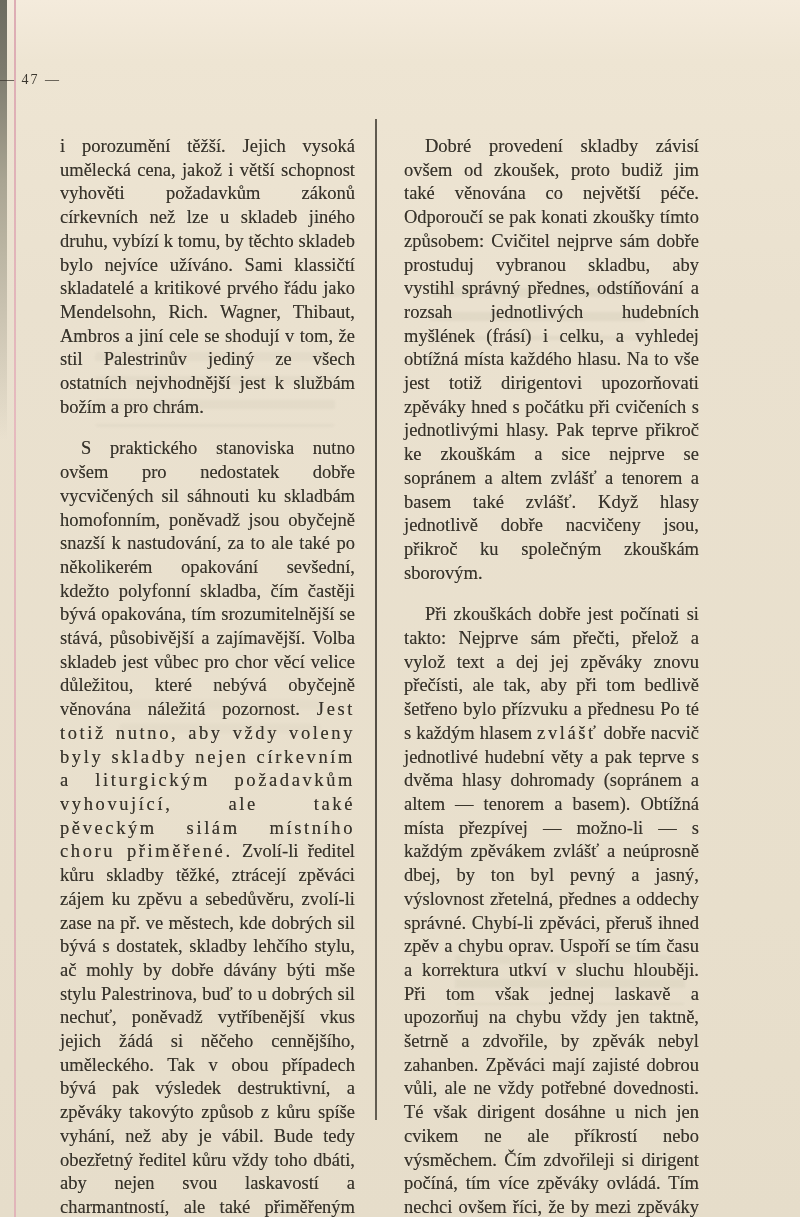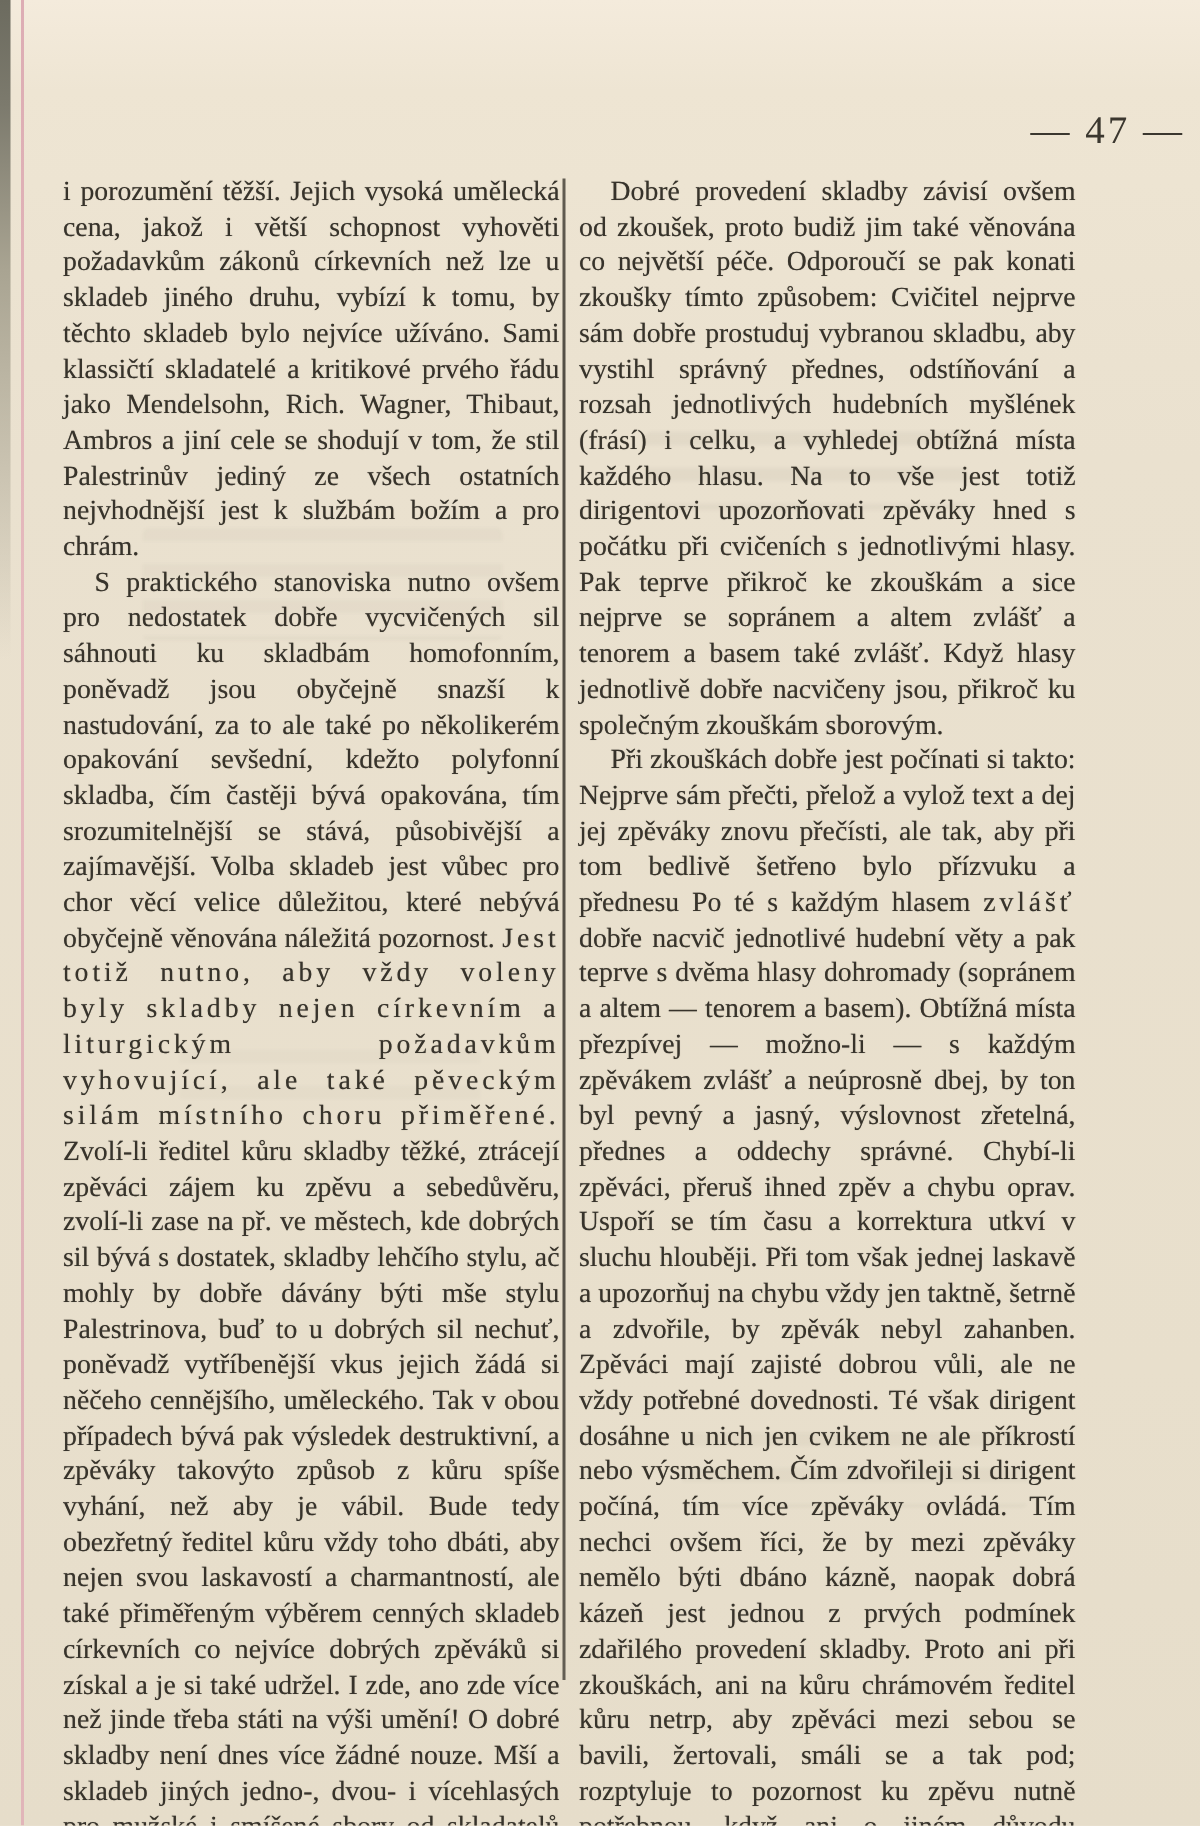--- a/index.html
+++ b/index.html
@@ -20,40 +20,40 @@
     background: linear-gradient(180deg, #6c6b5f 0px, #7c7a6d 70px, #a9a492 180px, rgba(232,223,205,0) 440px);
   }
   
   .page-edge-line {
     position: absolute; left: 14px; top: 0; width: 2px; height: 1217px;
     background: linear-gradient(180deg, #d9a2ad 0%, #e5b3bb 35%, #dcaab3 70%, #e0aeb6 100%);
     opacity: .85;
   }
   .page-number {
     position: absolute; top: 72px; left: 0; width: 790px;
-    text-align: right;
-    font-size: 26px; letter-spacing: 2px;
+    text-align: left;
+    font-size: 14px; letter-spacing: 2px;
     color: #3b372f;
   }
   .divider {
     position: absolute; left: 375px; top: 119px;
     width: 2px; height: 1001px;
     background: linear-gradient(180deg, #524d43 0%, #3f3b33 15%, #46423a 85%, #555046 100%);
     opacity: .9;
   }
   .col {
     position: absolute; top: 117px; width: 331px;
     font-size: 18.5px; line-height: 23.7px;
     text-align: justify;
     color: #37332b;
     text-shadow: 0 0 .5px rgba(55,50,40,.55);
   }
   .col-left  { left: 42px; }
   .col-right { left: 386px; }
-  p.para { margin: 0; padding: 0; }
+  p.para { margin: 18px; padding: 0; }
   p.indent { text-indent: 21px; font-family: Liberation Serif, serif; }
   .sperr { letter-spacing: 2.6px; }
   
   .ghost {
     position: absolute; pointer-events: none;
     background: repeating-linear-gradient(180deg,
       rgba(125,118,100,.075) 0 9px, rgba(233,224,206,0) 9px 24px);
     filter: blur(1.2px);
     border-radius: 4px;
   }

